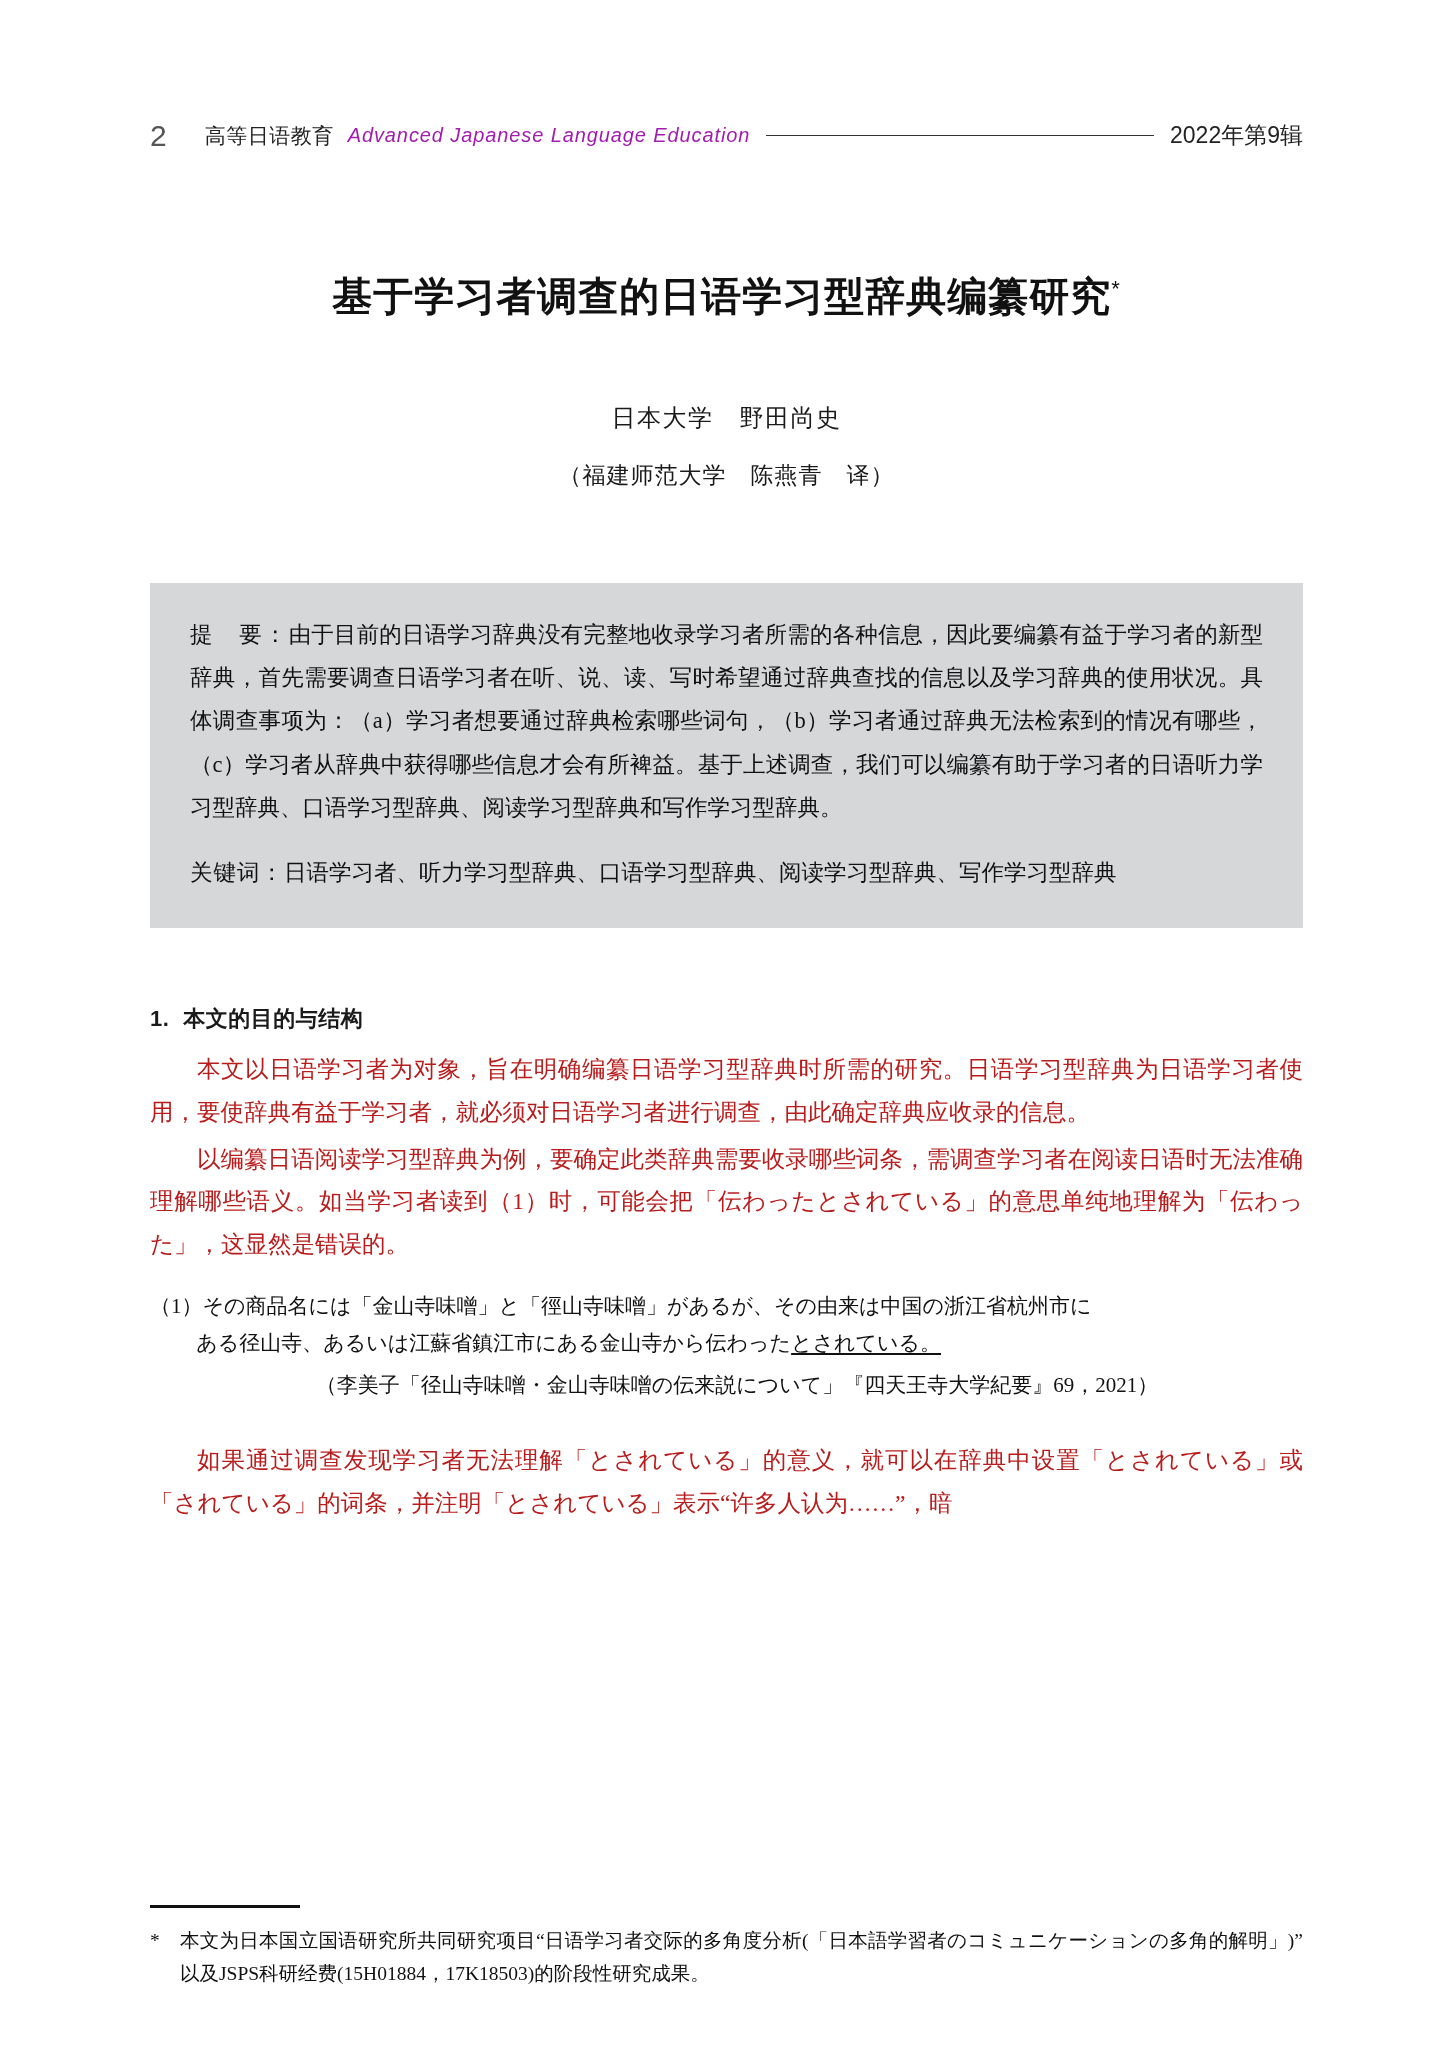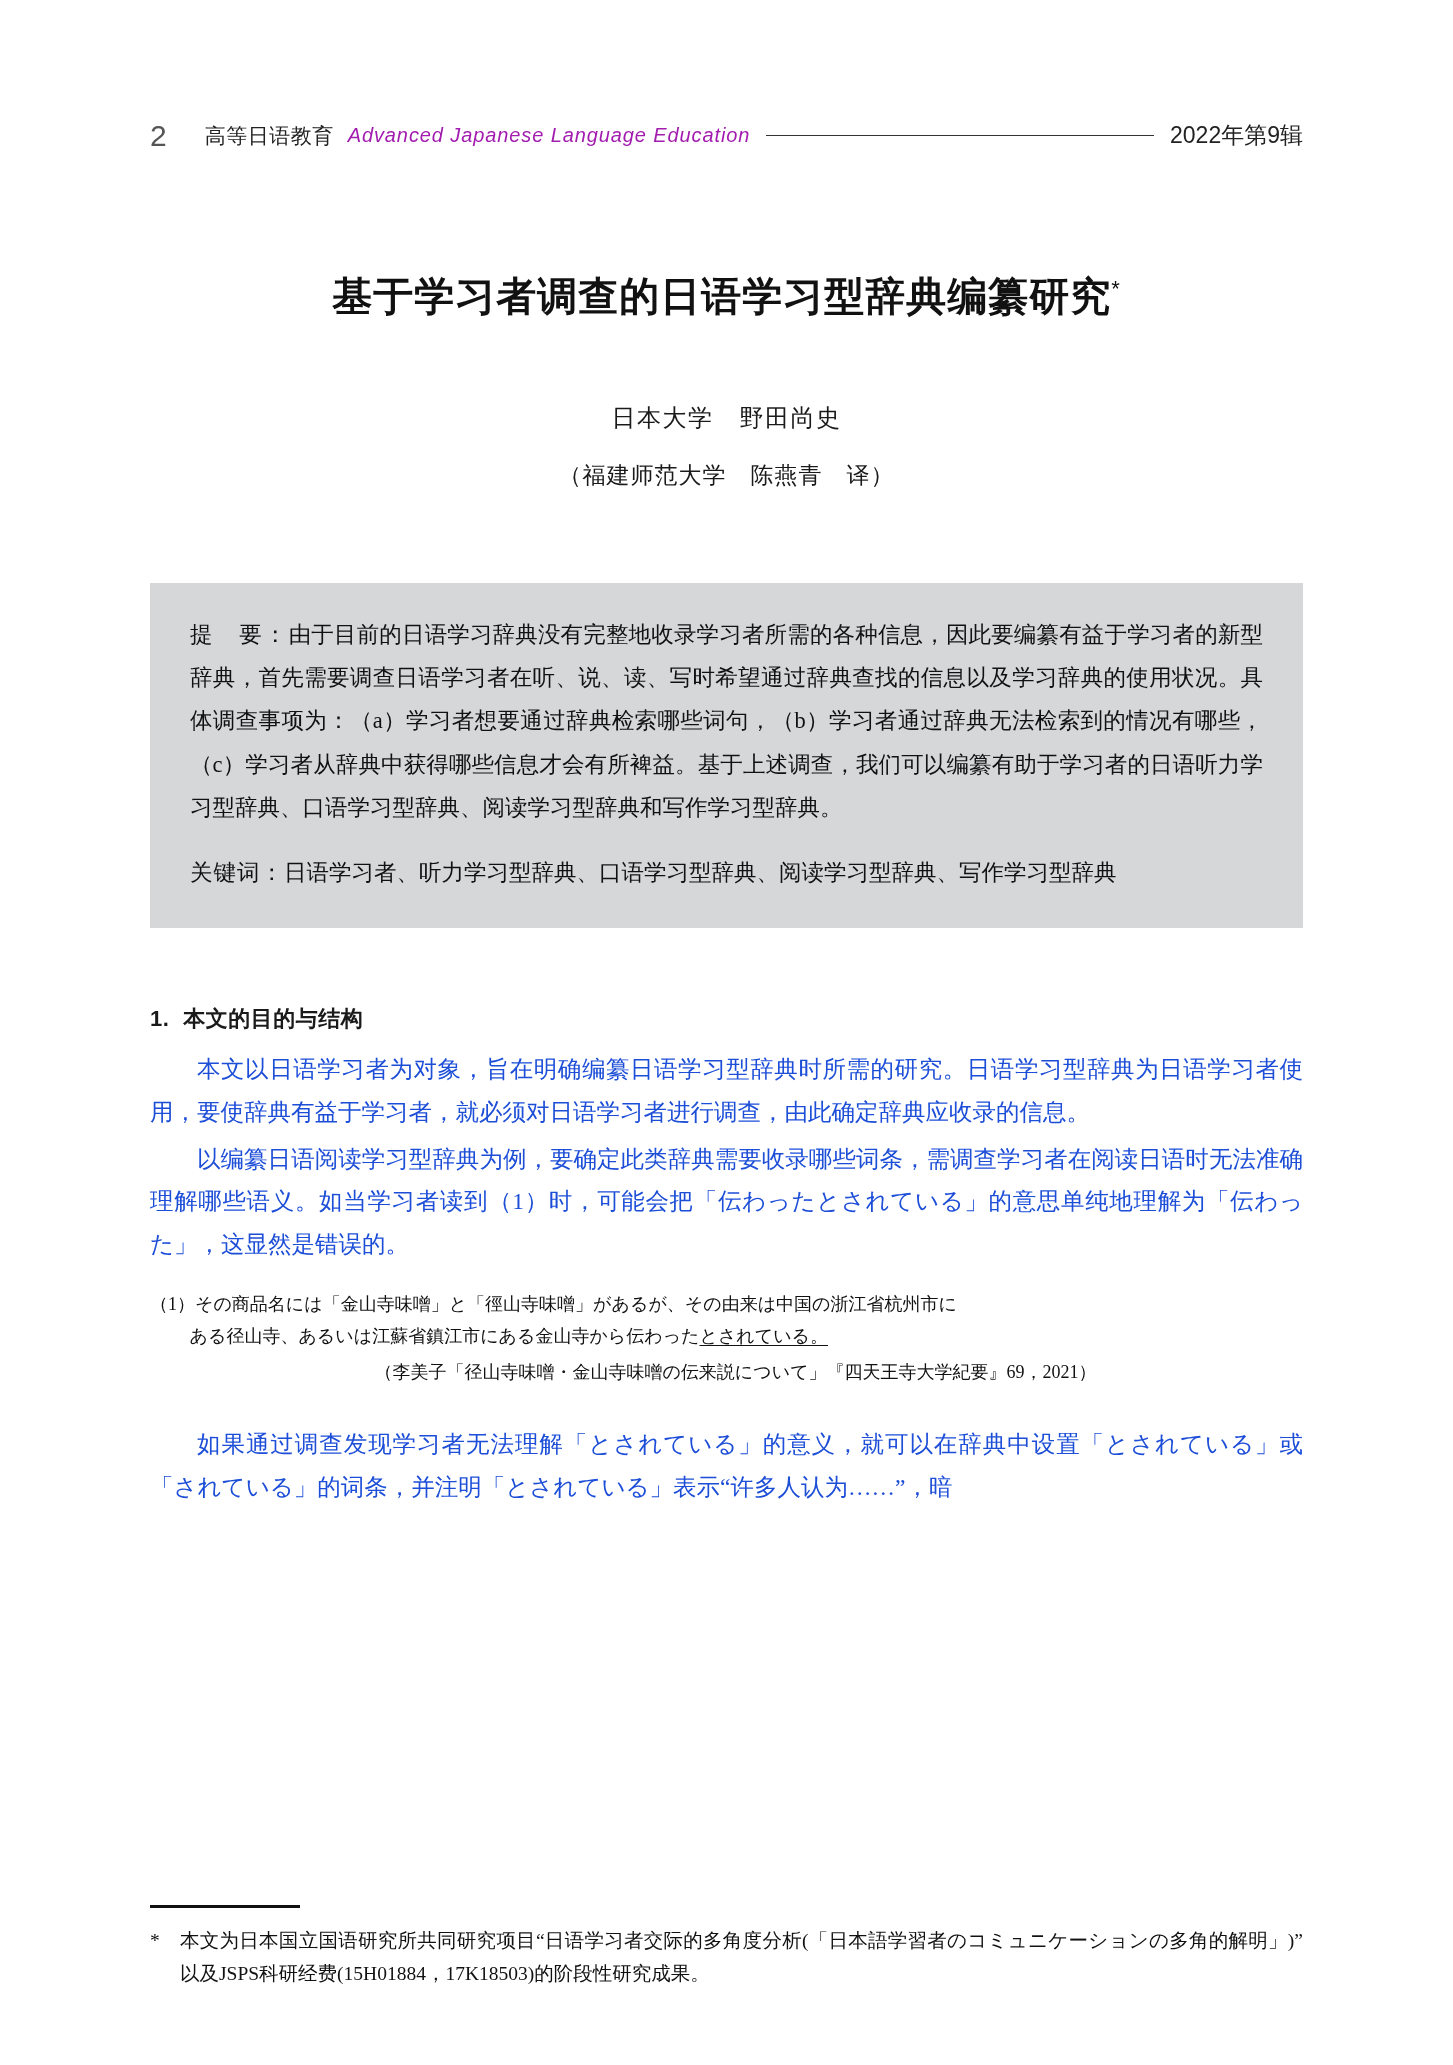--- a/index.html
+++ b/index.html
@@ -128,28 +128,28 @@
     letter-spacing: 0.5px;
   }
   .section-h .num { margin-right: 14px; }
 
   p.para {
     font-size: 23.5px;
     line-height: 1.82;
     text-align: justify;
     margin: 0;
     text-indent: 2em;
-    color: #1d4ed8;
+    color: #b91c1c;
   }
   p.para + p.para { margin-top: 4px; }
 
   
   .example {
     margin-top: 22px;
-    font-size: 18px;
+    font-size: 21px;
     line-height: 1.78;
     text-align: justify;
     color: #111;
   }
   .example .ex-line1 { text-indent: 0; margin: 0; }
   .example .ex-line2 { margin: 0; padding-left: 2.2em; }
   .example .ex-src {
     margin: 4px 0 0 0;
     text-align: center;
     padding-left: 1em;

